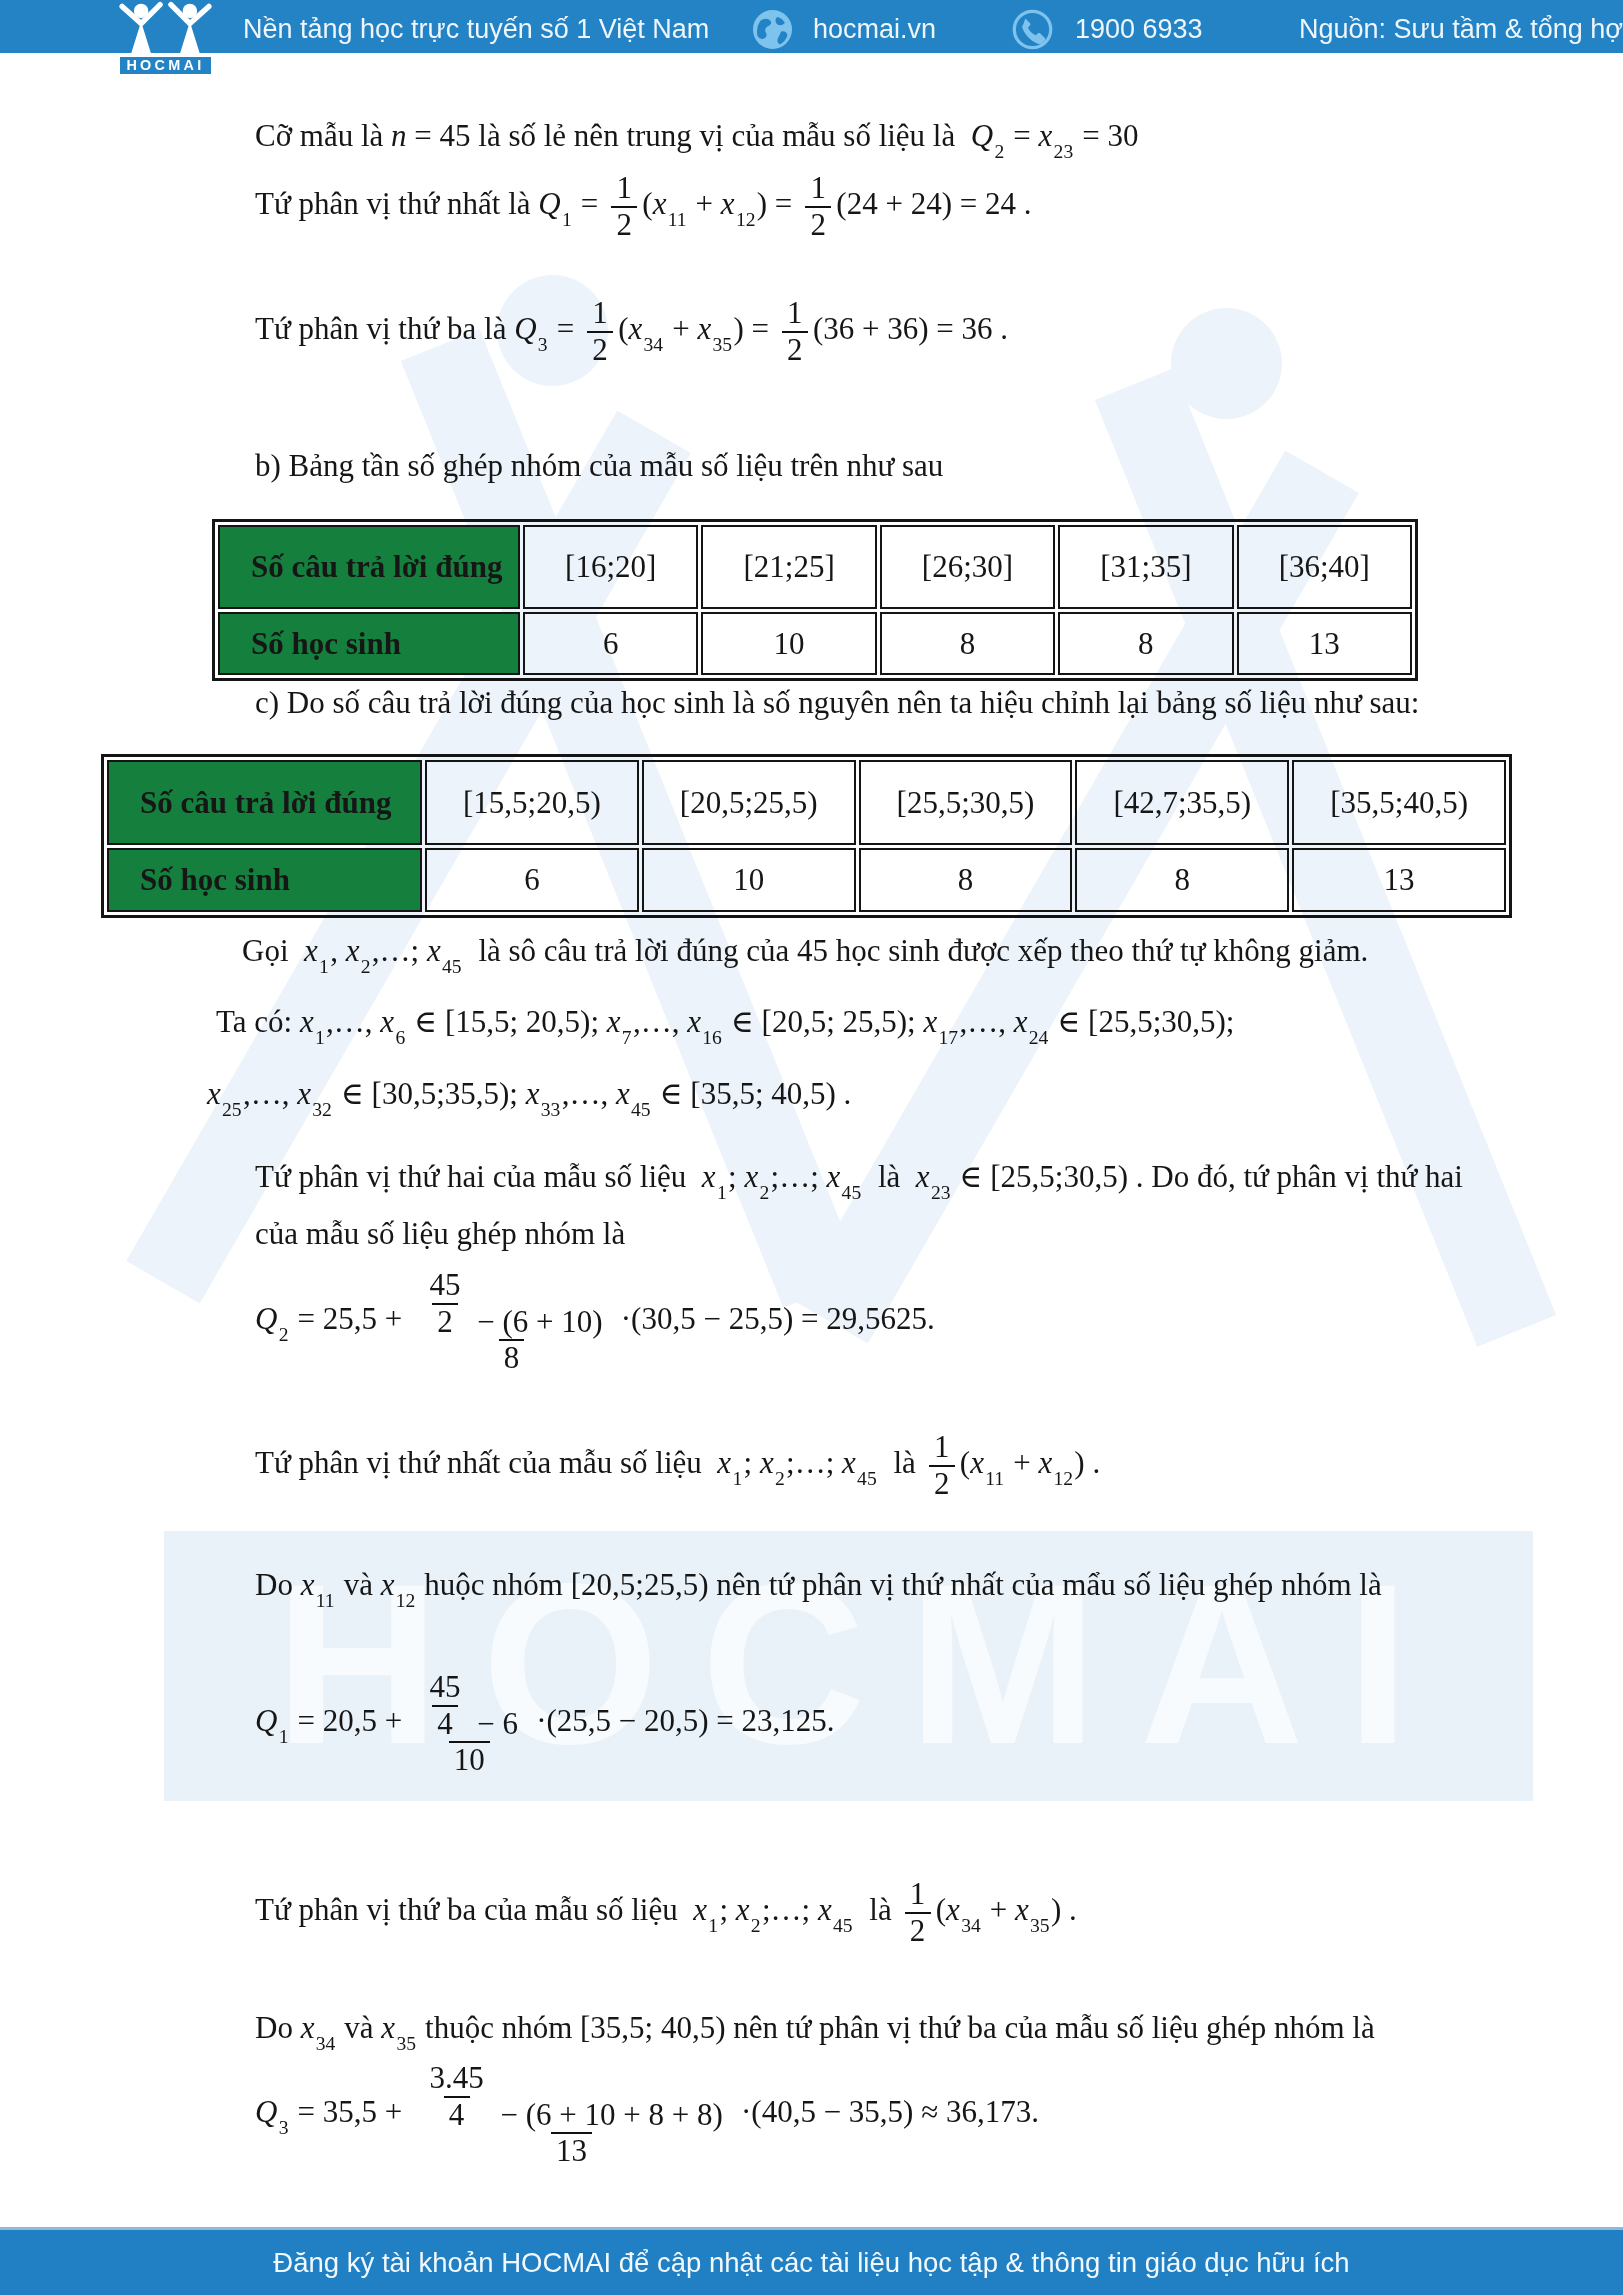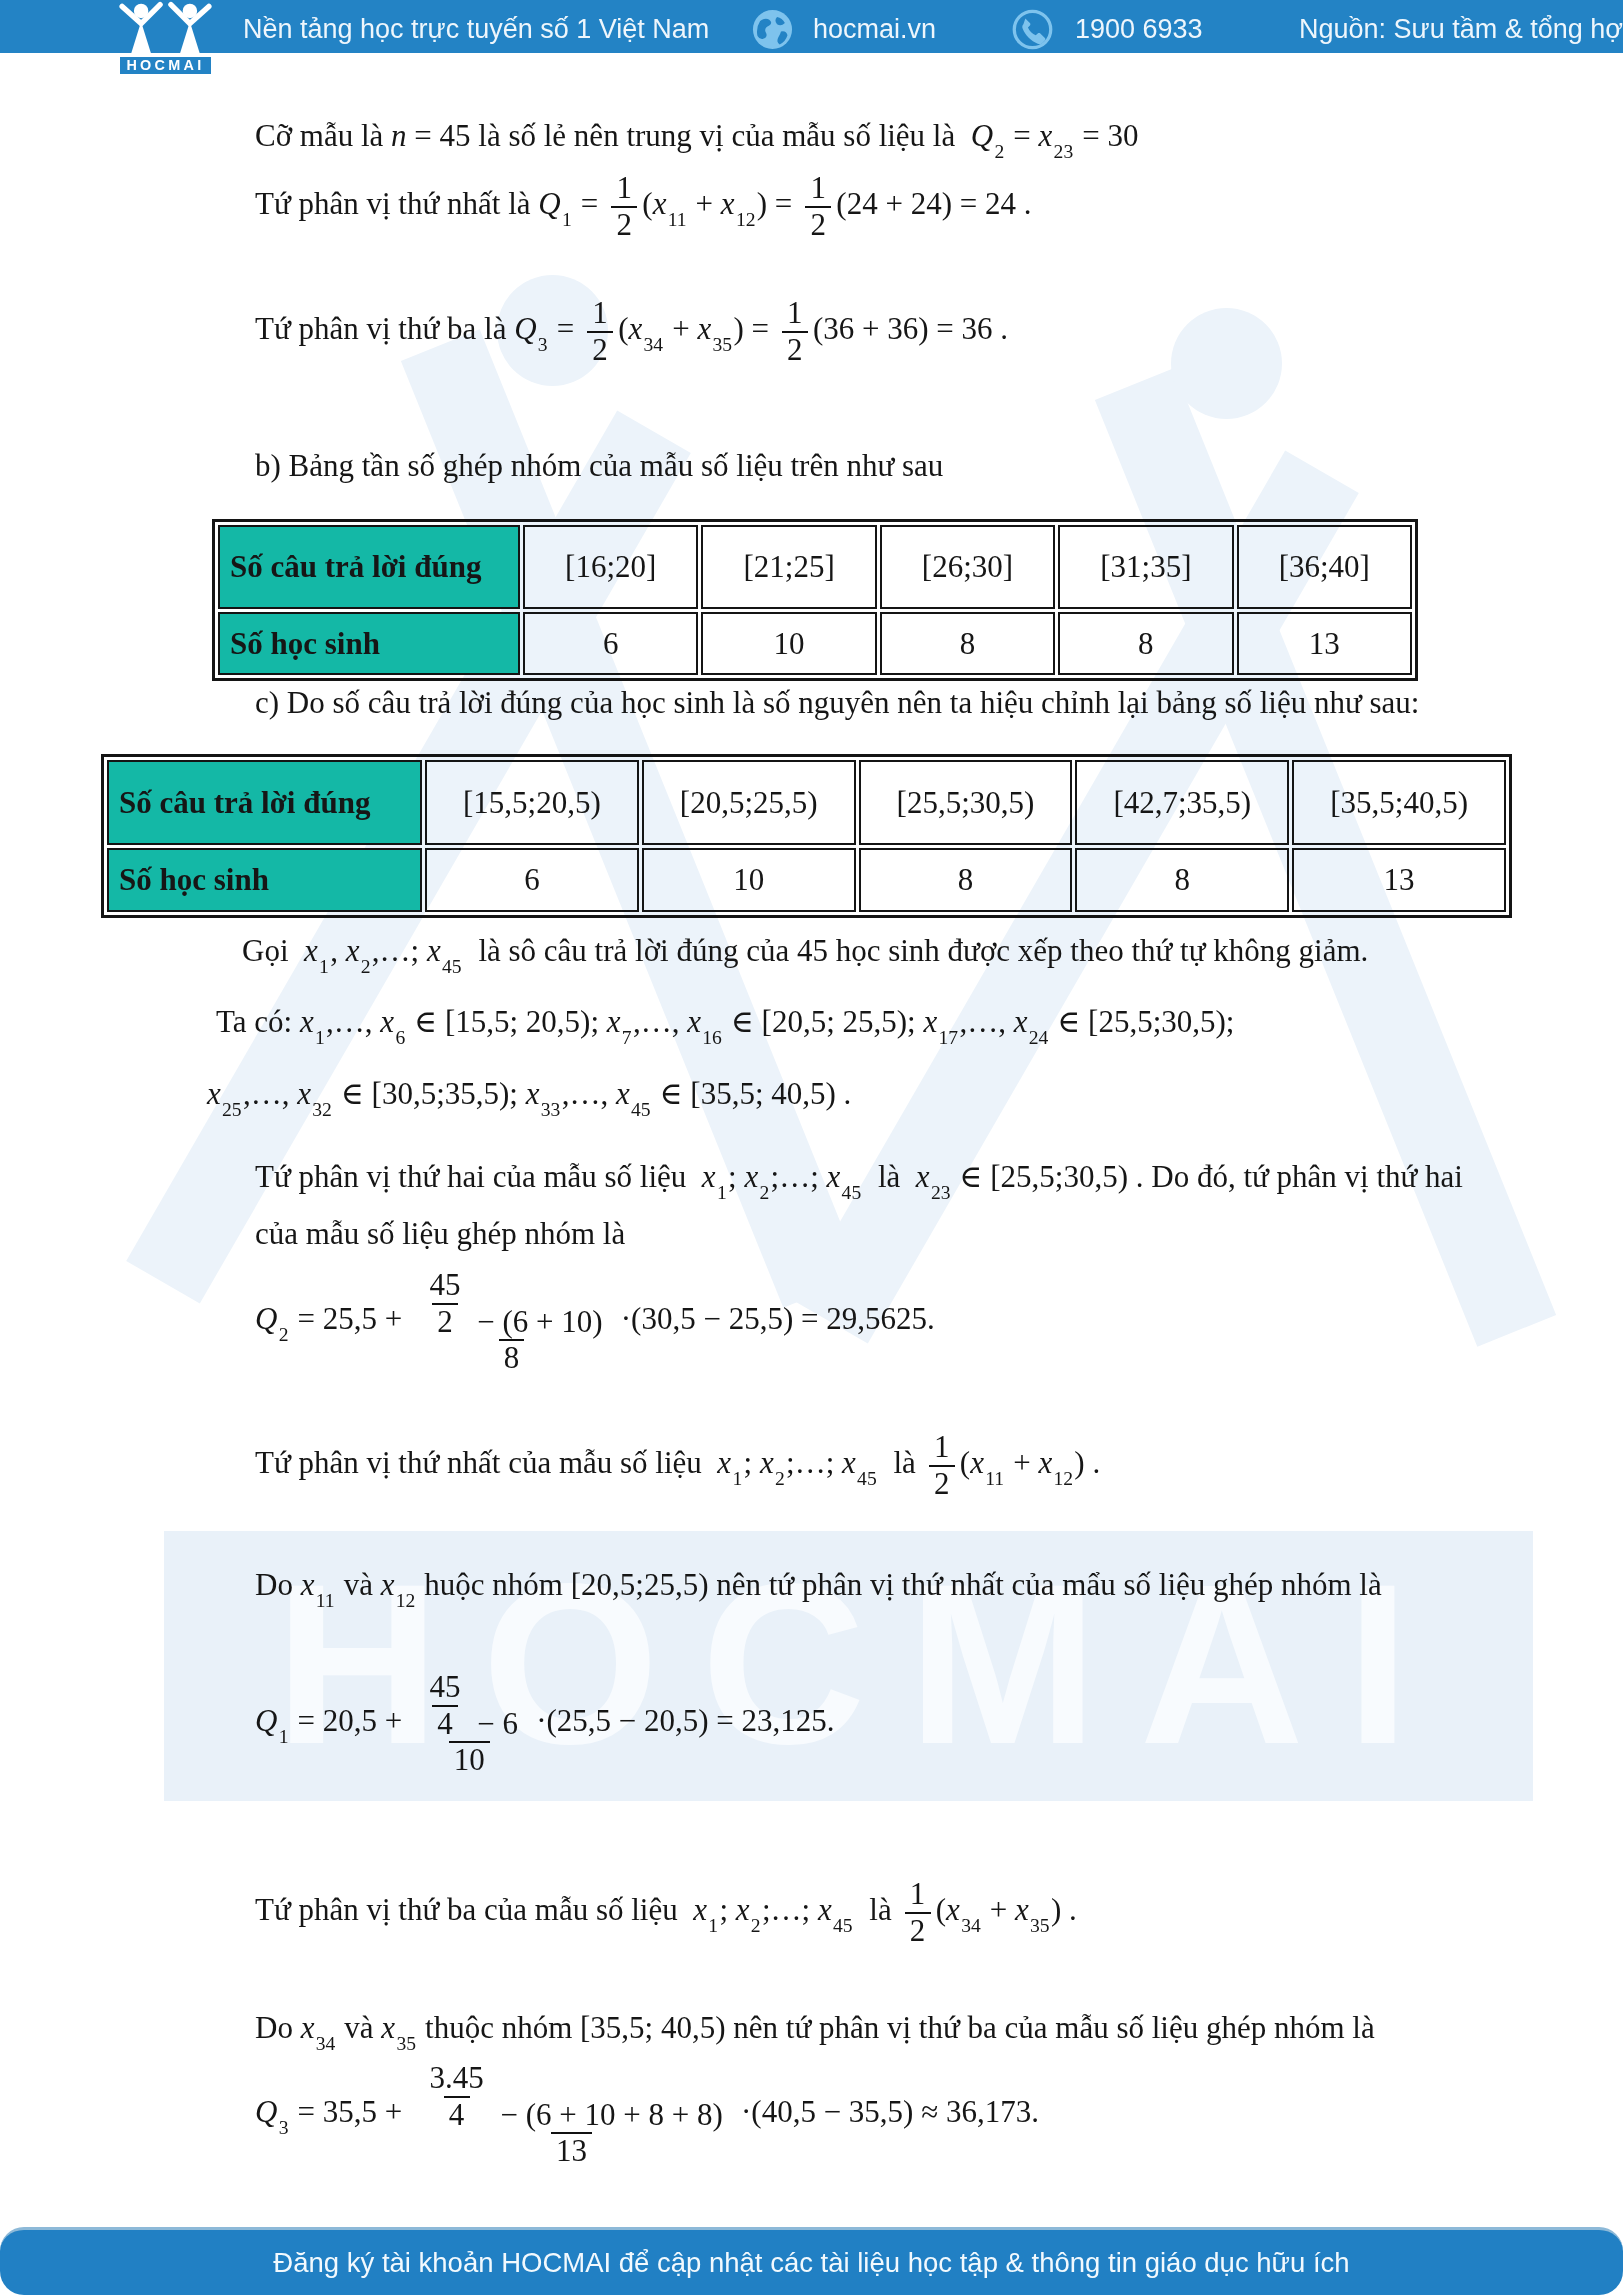--- a/index.html
+++ b/index.html
@@ -10,21 +10,21 @@
   .topbar{position:absolute;left:0;top:0;width:1623px;height:53px;background:#2383c5;z-index:6;}
   .topbar .htext{position:absolute;top:0;height:59px;line-height:59px;color:#eef6fc;
                  font-family:"Liberation Sans","DejaVu Sans",sans-serif;font-size:27px;white-space:pre;}
   .logo-wrap{position:absolute;left:97px;top:1.3px;width:137px;height:79px;z-index:7;
              display:flex;flex-direction:column;align-items:center;}
   .logo-box{border:2px solid #ffffff;color:#ffffff;font-family:"Liberation Sans","DejaVu Sans",sans-serif;
             font-size:14.4px;font-weight:bold;letter-spacing:3.3px;padding:0.7px 6.5px;margin-top:-2.6px;background:#2383c5;}
   .hicon{position:absolute;top:7.9px;width:43px;height:43px;}
   .footbar{position:absolute;left:0;top:2227px;width:1623px;height:68px;background:#2180c4;
            border-top:3.3px solid #8db9d8;box-sizing:border-box;z-index:6;
-           display:flex;align-items:center;justify-content:center;border-radius:24px;}
+           display:flex;align-items:center;justify-content:center;}
   .footbar span{color:#f2f9fe;font-family:"Liberation Sans","DejaVu Sans",sans-serif;font-size:27.5px;}
 
   
   .wm{position:absolute;background:#ecf3fa;z-index:0;}
   .wm-circle{position:absolute;border-radius:50%;background:#ecf3fa;z-index:0;}
   .band{position:absolute;left:164px;top:1531px;width:1369px;height:270px;background:#e9f1f9;z-index:0;}
   .band-word{position:absolute;left:275px;top:1550px;width:1269px;z-index:1;
              font-family:"Liberation Sans","DejaVu Sans",sans-serif;font-weight:bold;
              font-size:228px;line-height:1.0;letter-spacing:42px;color:#f8fbfe;}
 
@@ -37,21 +37,21 @@
         margin:0 5.2px;line-height:1.12;}
   .frac .fn,.frac .fd{display:flex;align-items:flex-end;justify-content:center;padding:0 5.2px;}
   .frac .fd{border-top:2.6px solid #111;align-items:flex-start;}
   .frac .frac{margin:0 3.9px;}
 
   
   table.freq{position:absolute;z-index:3;border-collapse:separate;border-spacing:3.9px;
              border:3.3px solid #141414;table-layout:fixed;}
   table.freq td{border:2.6px solid #141414;text-align:center;vertical-align:middle;
                 font-size:31px;background:transparent;}
-  table.freq td.lab{background:#14b8a6;font-weight:bold;text-align:left;padding-left:10px;}
+  table.freq td.lab{background:#15803d;font-weight:bold;text-align:left;padding-left:31px;}
 </style>
 </head>
 <body>
 
 <div class="page">
 
   <div class="wm" style="left:366px;top:366px;width:85px;height:982px;transform:rotate(30deg);"></div>
   <div class="wm" style="left:589px;top:308px;width:85px;height:1021px;transform:rotate(-22deg);"></div>
   <div class="wm-circle" style="left:497px;top:275px;width:111px;height:111px;"></div>
   <div class="wm" style="left:1034px;top:406px;width:85px;height:982px;transform:rotate(30deg);"></div>

